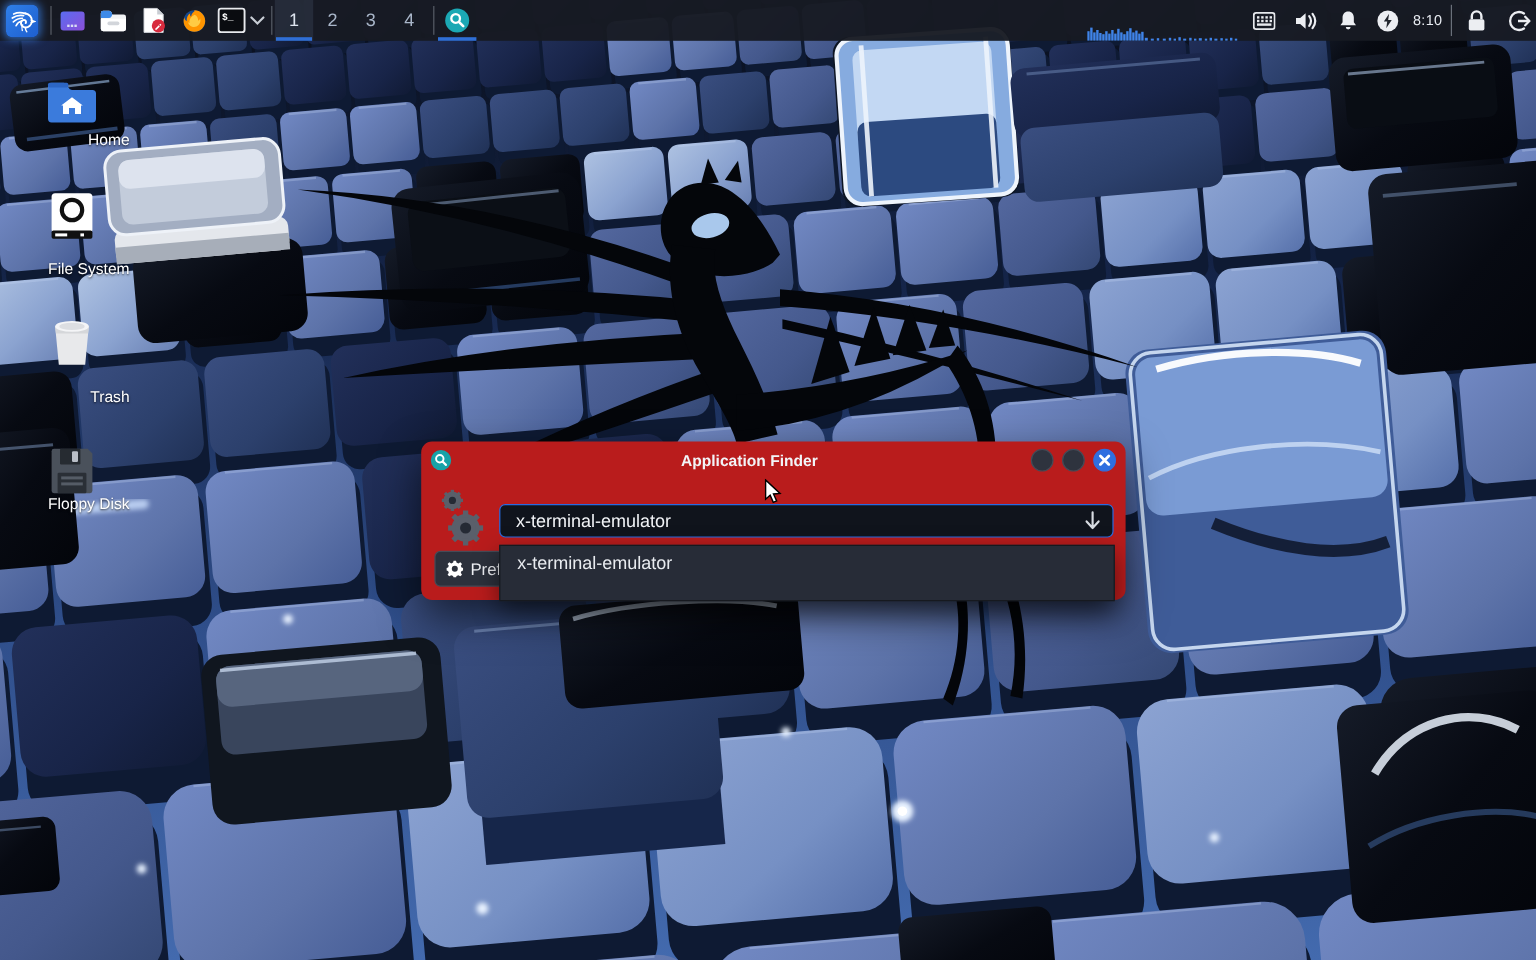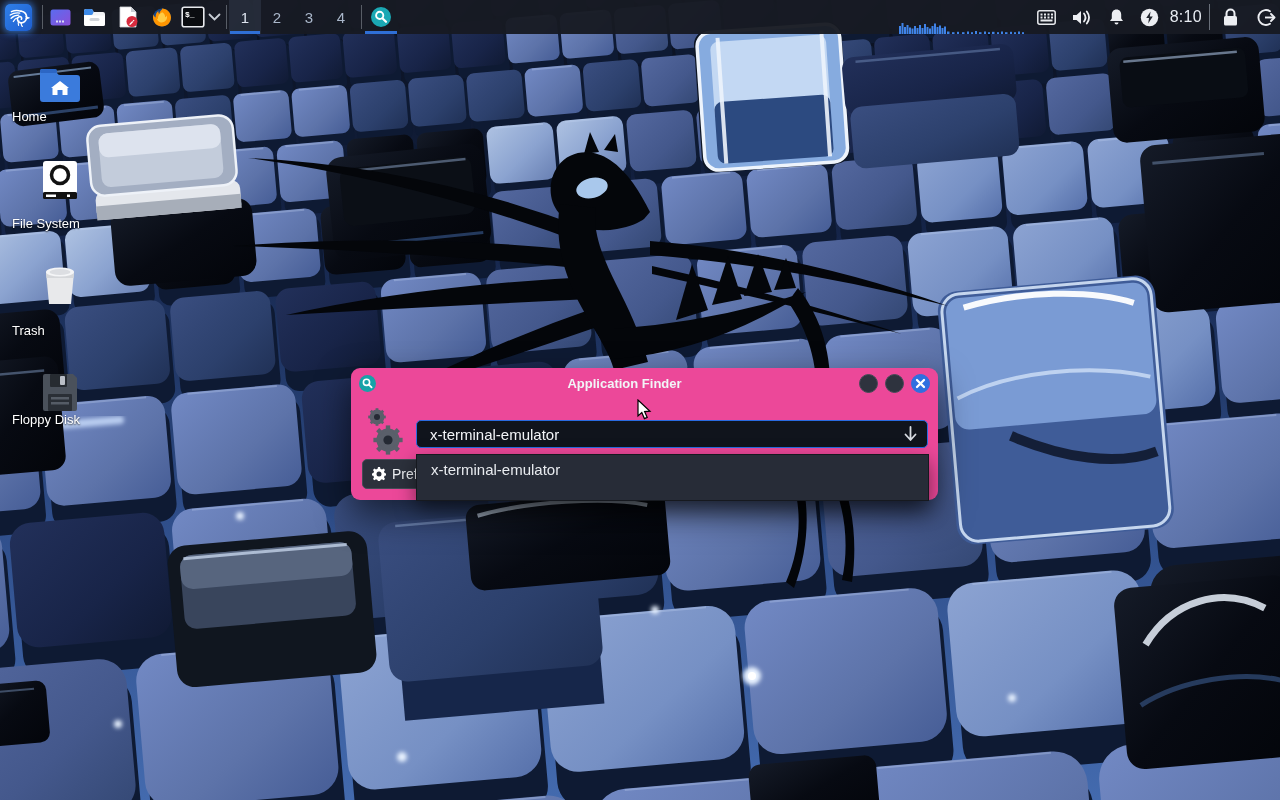--- a/index.html
+++ b/index.html
@@ -13,28 +13,28 @@
 .lch{width:34px;height:30px;display:flex;align-items:center;justify-content:center}
 .pager{display:flex;height:34px;margin-left:2px}
 .wsp{width:32px;height:34px;display:flex;align-items:center;justify-content:center;color:#a9b6c9;font-size:15px;position:relative}
 .wsp.act{background:rgba(80,95,120,0.25);color:#dde4ee}
 .wsp.act::after{content:"";position:absolute;left:1px;right:1px;bottom:0;height:3px;background:#2f6fd6}
 #finder-launch{width:36px;height:34px;display:flex;align-items:center;justify-content:center;position:relative;margin-left:1px}
 #finder-launch::after{content:"";position:absolute;left:2px;right:2px;bottom:0;height:3px;background:#2f6fd6}
 #tray{flex:1;display:flex;align-items:center;height:34px}
 #cpu{width:126px;height:34px;position:relative;margin-left:auto}
 .tico{display:flex;align-items:center}
-#clock{color:#e8ecf2;font-size:16px;margin-left:11px;letter-spacing:0.3px}
+#clock{color:#e8ecf2;font-size:12px;margin-left:11px;letter-spacing:0.3px}
 .tsep{width:1px;height:26px;background:#6a707a;margin-left:7px}
 
-.dicon{position:absolute;width:96px;text-align:left;z-index:10}
+.dicon{position:absolute;width:96px;text-align:right;z-index:10}
 .dicon .ic{height:42px;display:flex;align-items:flex-end;justify-content:center}
 .dicon .lb{margin-top:6px;color:#fff;font-size:13px;text-shadow:0 1px 2px rgba(0,0,0,0.85);line-height:14px}
 
-#win{position:absolute;left:351px;top:368px;width:587px;height:132px;background:#ec4899;border-radius:9px;box-shadow:0 14px 34px rgba(0,0,0,0.55);z-index:20}
+#win{position:absolute;left:351px;top:368px;width:587px;height:132px;background:#b91c1c;border-radius:9px;box-shadow:0 14px 34px rgba(0,0,0,0.55);z-index:20}
 #titlebar{height:31px;display:flex;align-items:center;padding:0 8px;position:relative}
 #title{position:absolute;left:0;right:40px;text-align:center;color:#f2f4f7;font-size:13px;font-weight:bold}
 #tb-icons{margin-left:auto;display:flex;gap:7px;z-index:2}
 .tbtn{width:19px;height:19px;border-radius:50%;background:#2e333e;border:1px solid #454b57;display:flex;align-items:center;justify-content:center}
 .tbtn.close{background:#2f6fe0;border-color:#2f6fe0}
 #entry{position:absolute;left:65px;top:52px;width:512px;height:28px;background:#10141c;border:1.5px solid #2a6be0;border-radius:5px;display:flex;align-items:center;color:#f2f4f7;font-size:15px;padding-left:13px}
 #entry .arr{margin-left:auto;margin-right:8px;display:flex;align-items:center}
 #gears{position:absolute;left:12px;top:38px;width:48px;height:52px}
 #prefbtn{position:absolute;left:11px;top:91px;height:30px;width:110px;background:#2c313c;border:1px solid #454b57;border-radius:5px;display:flex;align-items:center;color:#eef0f4;font-size:14px;padding-left:9px;gap:6px}
 #dropdown{position:absolute;left:416px;top:454px;width:513px;height:47px;background:#272c37;border:1px solid #16191f;box-shadow:0 8px 20px rgba(0,0,0,0.5);z-index:30;color:#e8ebef;font-size:15px}

